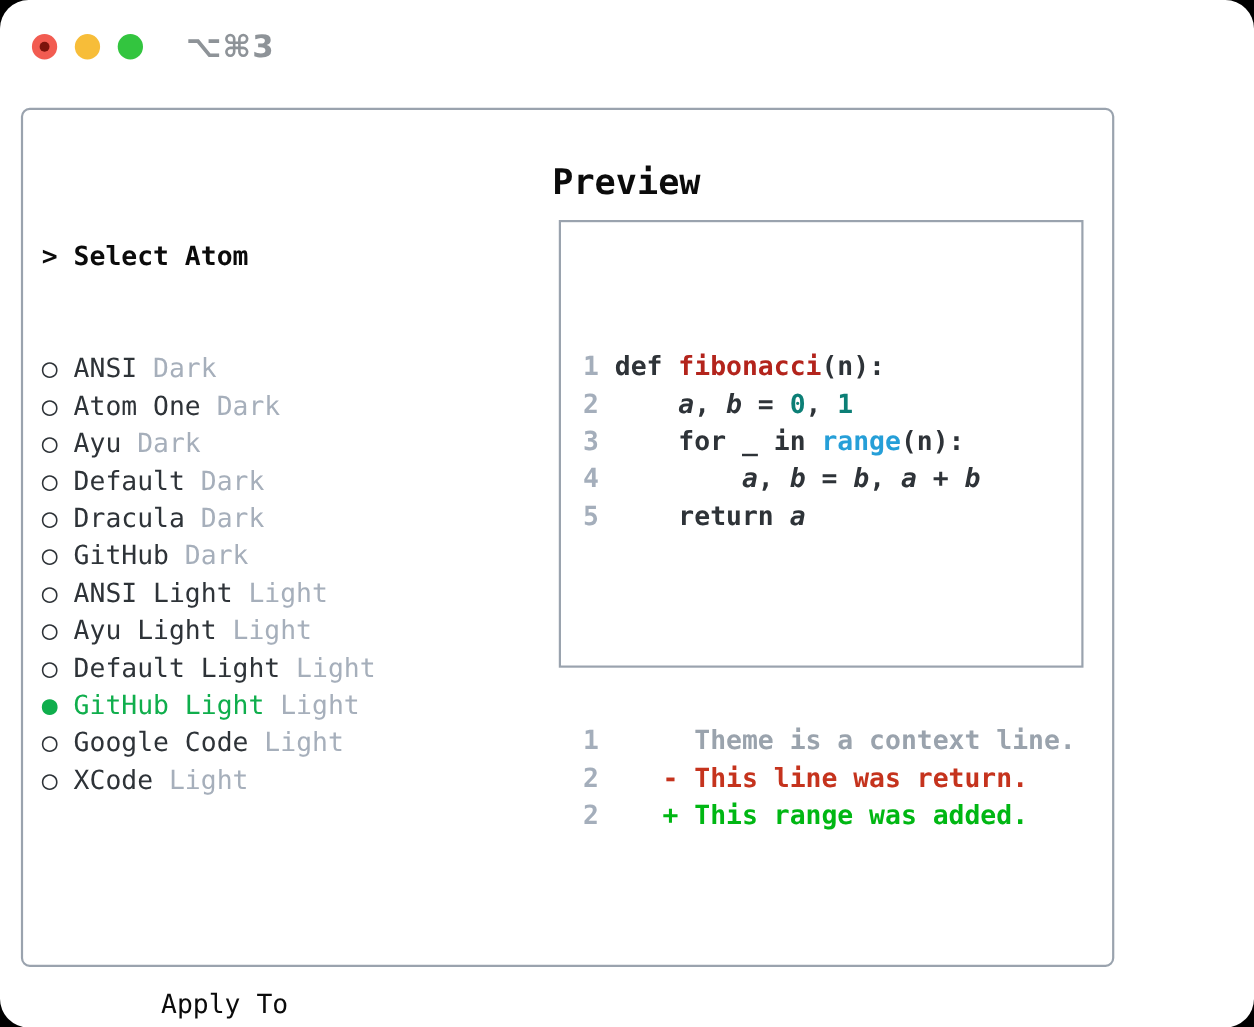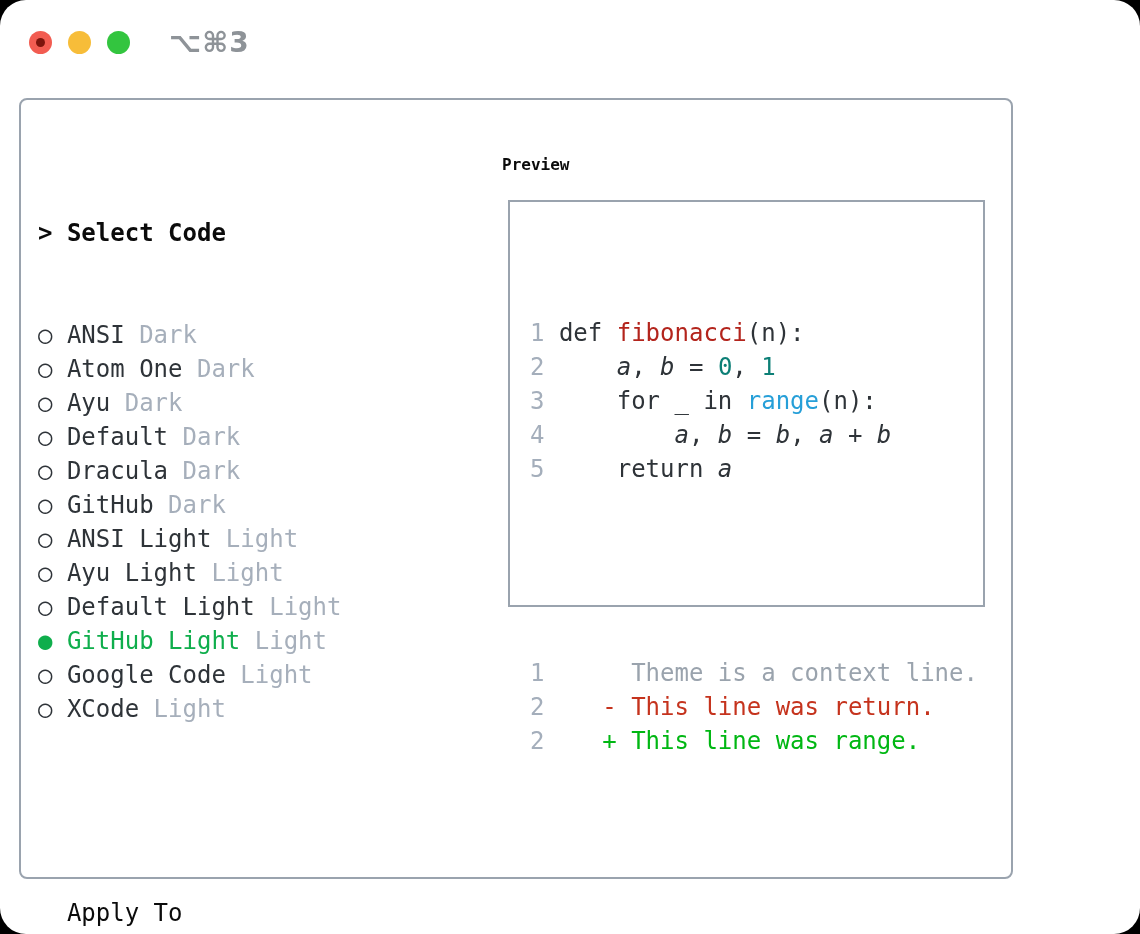--- a/index.html
+++ b/index.html
@@ -48,38 +48,39 @@
     background: var(--window-bg, #fff);
   }
   
   .left-col {
     position: absolute; left: 38px; top: 148px;
     font-size: 24px; line-height: 34px;
     white-space: pre; color: var(--text);
   }
   .row { height: 34px; }
   .hdr { font-weight: bold; color: var(--heading); }
-  .hdr-plain { color: var(--heading); }
+  .hdr-plain { color: var(--heading); text-align: center; }
   .mark { color: var(--text); }
   .mark.sel, .name.sel { color: var(--selected-green); }
   .tag { color: var(--muted); margin-top: 32px; }
   .spacer { height: 34px; }
   
   .preview-header {
     position: absolute; left: 502px; top: 148px;
     height: 34px; line-height: 34px;
-    font-size: 16px; font-weight: bold; color: var(--heading);
+    font-size: 32px; font-weight: bold; color: var(--heading);
   }
   .preview-box {
     position: absolute; left: 508px; top: 200px;
     width: 477px; height: 407px;
     border: 2px solid var(--panel-border);
     padding: 46px 0 0 20px;
     font-size: 24px; line-height: 34px;
     white-space: pre;
+    font-weight: bold;
   }
   .cl { height: 34px; }
   .ln { color: var(--line-number); }
   .seg-plain   { color: var(--code-text); }
   .seg-func    { color: var(--code-function); }
   .seg-lit     { color: var(--code-number); }
   .seg-builtin { color: var(--code-builtin); }
   .seg-var     { color: var(--code-text); font-style: italic; }
   .seg-ctx     { color: var(--diff-context); }
   .seg-del     { color: var(--diff-deleted); }
@@ -95,30 +96,30 @@
       <span class="dot"></span>
     </div>
     <div class="light light-yellow"></div>
     <div class="light light-green"></div>
     <div class="win-title">⌥⌘3</div>
   </div>
 
   <div class="panel"></div>
 
   <div class="left-col">
-    <div class="row hdr"><span class="hdr">&gt; </span><span>Select Code</span></div>
+    <div class="row hdr"><span class="hdr">&gt; </span><span>Select Atom</span></div>
     <div><div class="row"><span class="mark">○ </span><span class="name">ANSI</span><span class="tag"> Dark</span></div><div class="row"><span class="mark">○ </span><span class="name">Atom One</span><span class="tag"> Dark</span></div><div class="row"><span class="mark">○ </span><span class="name">Ayu</span><span class="tag"> Dark</span></div><div class="row"><span class="mark">○ </span><span class="name">Default</span><span class="tag"> Dark</span></div><div class="row"><span class="mark">○ </span><span class="name">Dracula</span><span class="tag"> Dark</span></div><div class="row"><span class="mark">○ </span><span class="name">GitHub</span><span class="tag"> Dark</span></div><div class="row"><span class="mark">○ </span><span class="name">ANSI Light</span><span class="tag"> Light</span></div><div class="row"><span class="mark">○ </span><span class="name">Ayu Light</span><span class="tag"> Light</span></div><div class="row"><span class="mark">○ </span><span class="name">Default Light</span><span class="tag"> Light</span></div><div class="row"><span class="mark sel">● </span><span class="name sel">GitHub Light</span><span class="tag"> Light</span></div><div class="row"><span class="mark">○ </span><span class="name">Google Code</span><span class="tag"> Light</span></div><div class="row"><span class="mark">○ </span><span class="name">XCode</span><span class="tag"> Light</span></div></div>
     <div class="spacer"></div>
     <div class="row hdr-plain"><span>  </span><span>Apply To</span></div>
     
     
     
   </div>
 
   <div class="preview-header">Preview</div>
 
   <div class="preview-box">
     <div><div class="cl"><span class="ln">1</span><span class="seg-plain"> def </span><span class="seg-func">fibonacci</span><span class="seg-plain">(n):</span></div><div class="cl"><span class="ln">2</span><span class="seg-plain">     </span><span class="seg-var">a</span><span class="seg-plain">, </span><span class="seg-var">b</span><span class="seg-plain"> = </span><span class="seg-lit">0</span><span class="seg-plain">, </span><span class="seg-lit">1</span></div><div class="cl"><span class="ln">3</span><span class="seg-plain">     for _ in </span><span class="seg-builtin">range</span><span class="seg-plain">(n):</span></div><div class="cl"><span class="ln">4</span><span class="seg-plain">         </span><span class="seg-var">a</span><span class="seg-plain">, </span><span class="seg-var">b</span><span class="seg-plain"> = </span><span class="seg-var">b</span><span class="seg-plain">, </span><span class="seg-var">a</span><span class="seg-plain"> + </span><span class="seg-var">b</span></div><div class="cl"><span class="ln">5</span><span class="seg-plain">     return </span><span class="seg-var">a</span></div></div>
     <div class="cl"> </div>
-    <div><div class="cl"><span class="ln">1</span><span class="seg-ctx">      Theme is a context line.</span></div><div class="cl"><span class="ln">2</span><span class="seg-del">    - This line was return.</span></div><div class="cl"><span class="ln">2</span><span class="seg-add">    + This line was range.</span></div></div>
+    <div><div class="cl"><span class="ln">1</span><span class="seg-ctx">      Theme is a context line.</span></div><div class="cl"><span class="ln">2</span><span class="seg-del">    - This line was return.</span></div><div class="cl"><span class="ln">2</span><span class="seg-add">    + This range was added.</span></div></div>
   </div>
 
 </div>
 
 </body></html>

